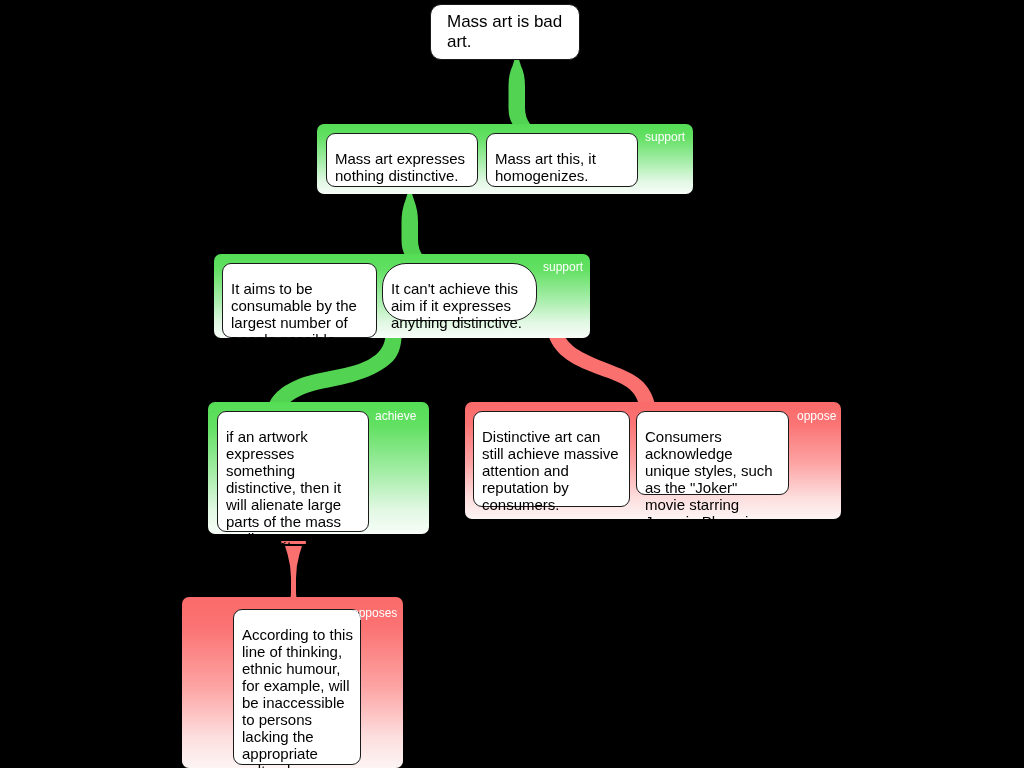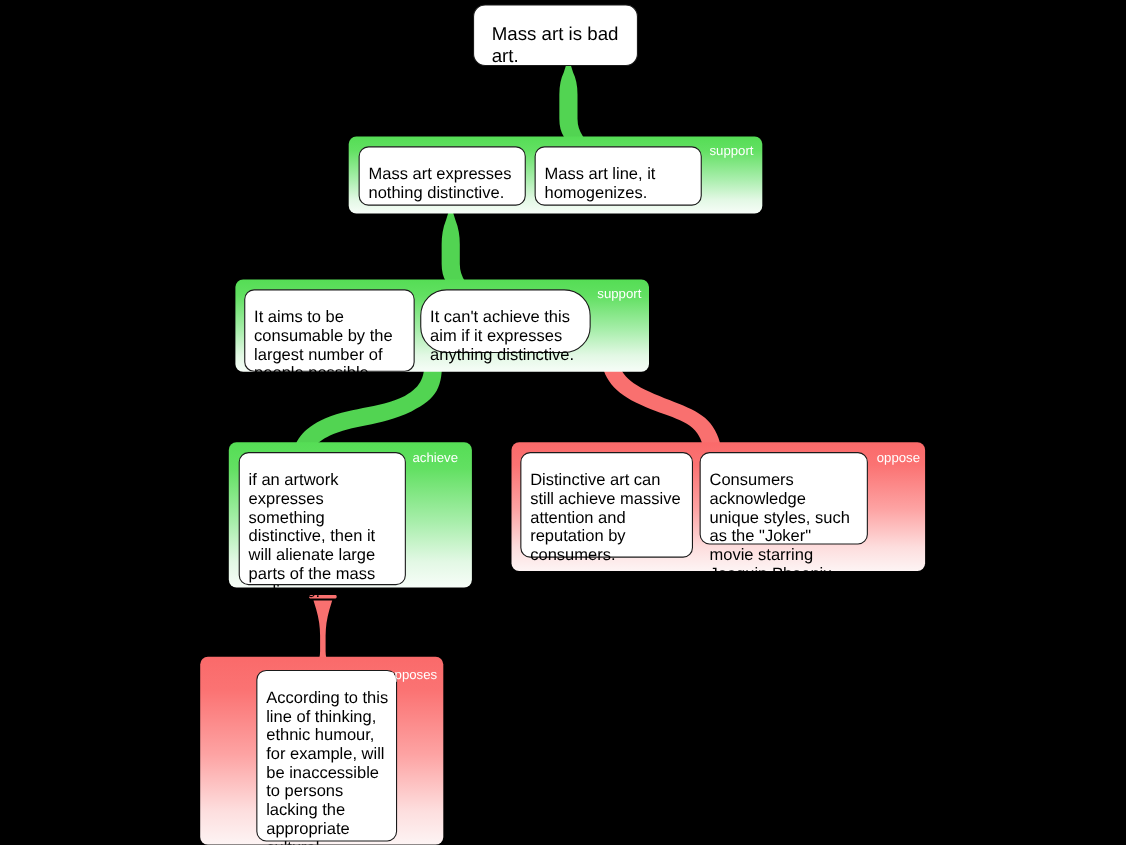--- a/index.html
+++ b/index.html
@@ -73,20 +73,21 @@
     font-family: "Liberation Sans", sans-serif;
     padding: 16px 7px 4px 8px;
     overflow: visible;
   }
   .claim.root {
     font-size: 17px;
     line-height: 20px;
     border-radius: 11px;
     padding: 16px;
     display: flex;
+    align-items: center;
     justify-content: center;
   }
   .claim .txt {
     display: block;
   }
 </style>
 </head>
 <body>
 
 <div id="stage">
@@ -136,21 +137,21 @@
   </div>
 
   <div class="group support" style="left:317px; top:124px; width:376px; height:70px;"></div>
   <div class="role-label" style="left:645px; top:131px; width:60px;">support</div>
 
   <div class="claim" style="left:326px; top:133px; width:152px; height:54px;">
     <span class="txt">Mass art expresses nothing distinctive.</span>
   </div>
 
   <div class="claim" style="left:486px; top:133px; width:152px; height:54px;">
-    <span class="txt">Mass art line, it homogenizes.</span>
+    <span class="txt">Mass art this, it homogenizes.</span>
   </div>
 
   <div class="group support" style="left:214px; top:254px; width:376px; height:84px;"></div>
   <div class="role-label" style="left:543px; top:261px; width:60px;">support</div>
 
   <div class="claim" style="left:222px; top:263px; width:155px; height:75px;">
     <span class="txt">It aims to be consumable by the largest number of people possible.</span>
   </div>
 
   <div class="claim" style="left:382px; top:263px; width:155px; height:58px;border-radius:24px;">

